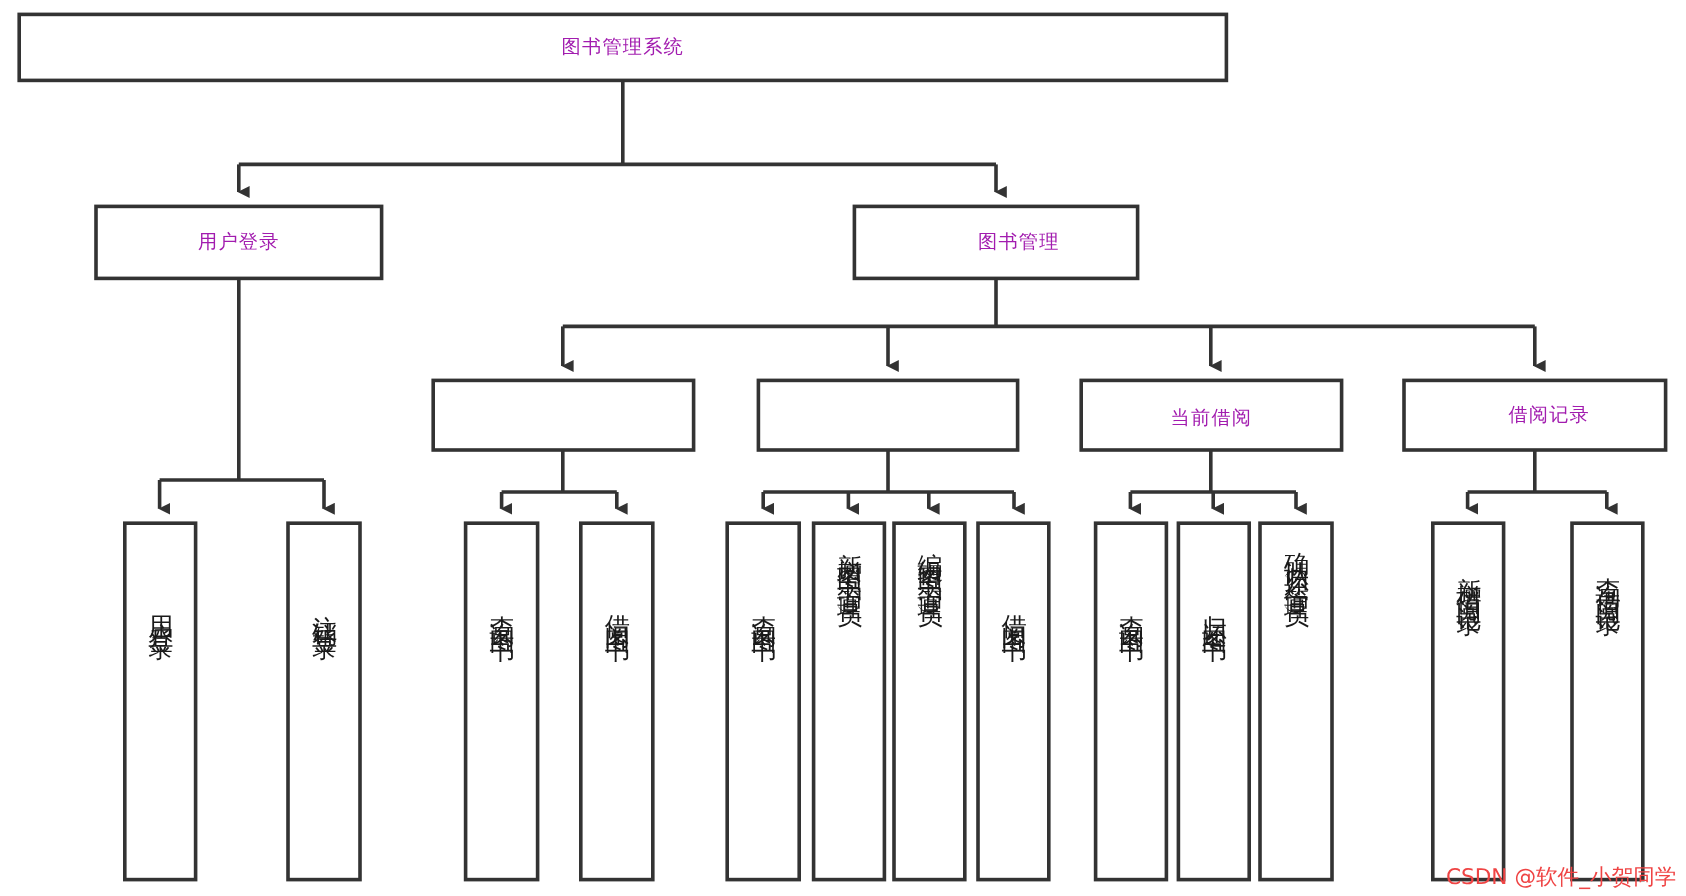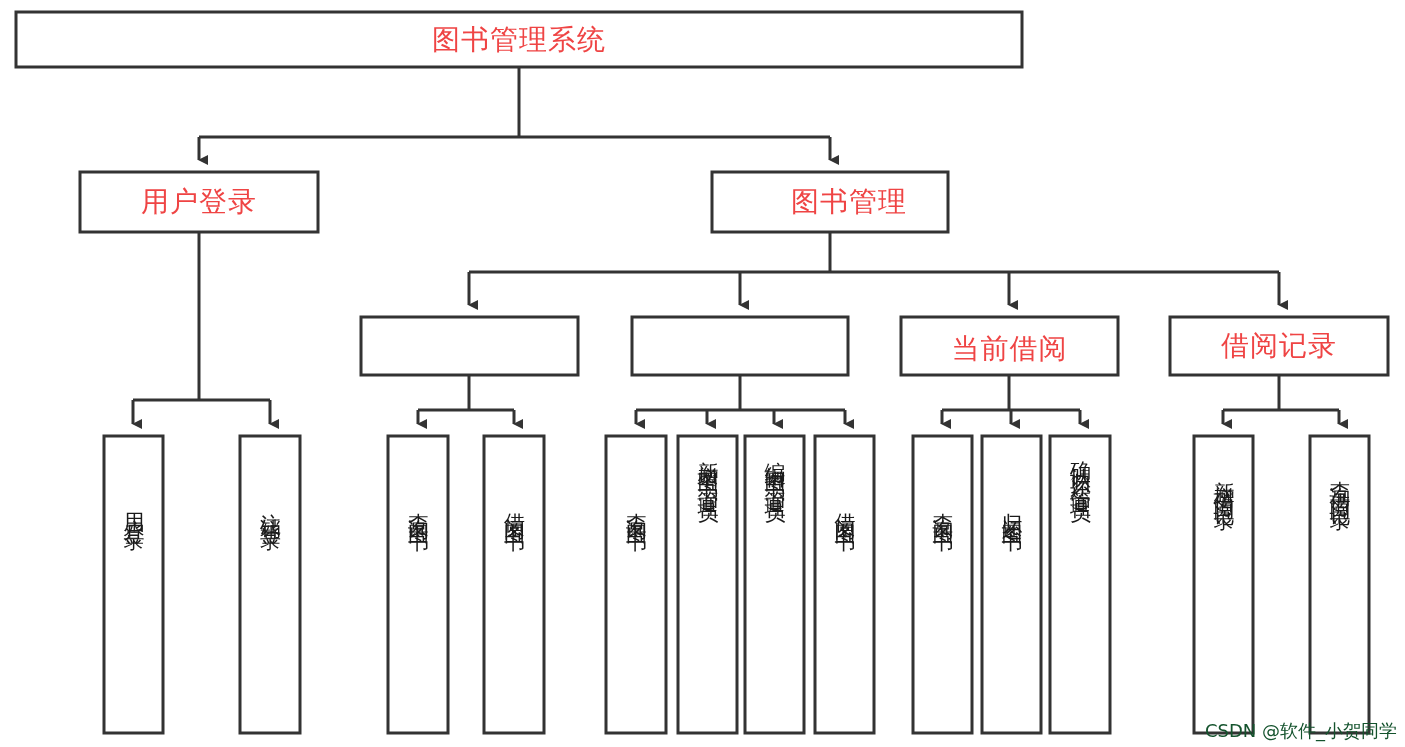--- a/index.html
+++ b/index.html
@@ -60,32 +60,32 @@
   }
   .hlabel-wrap {
     position: absolute;
     display: flex;
     justify-content: center;
     align-items: center;
     pointer-events: none;
   }
   .hlabel-text {
     font-family: "DejaVu Sans", "Liberation Sans", sans-serif;
-    font-size: 28px;
-    color: #ef4444;
+    font-size: 16px;
+    color: #a21caf;
     white-space: nowrap;
     letter-spacing: 1px;
   }
   #watermark {
     position: absolute;
     right: 8px;
     bottom: 4px;
     font-family: "DejaVu Sans", "Liberation Sans", sans-serif;
     font-size: 18px;
-    color: #14532d;
+    color: #ef4444;
     white-space: nowrap;
     pointer-events: none;
     margin-left: 48px;
   }
 </style>
 </head>
 <body>
 
 <div id="diagram-root">
 
@@ -172,21 +172,21 @@
   <div class="hlabel-wrap" style="left:712px; top:172px; width:274px; height:60px;">
     <span class="hlabel-text">图书管理</span>
   </div>
 
 
 
   <div class="hlabel-wrap" style="left:901px; top:317px; width:217px; height:63px;">
     <span class="hlabel-text">当前借阅</span>
   </div>
 
-  <div class="hlabel-wrap" style="left:1170px; top:317px; width:218px; height:58px;">
+  <div class="hlabel-wrap" style="left:1170px; top:317px; width:218px; height:58px;padding-left:12px;">
     <span class="hlabel-text">借阅记录</span>
   </div>
 
   <div class="vlabel-wrap" style="left:104px; top:436px; width:59px; height:297px; padding-top:60px;">
     <span class="vlabel-text">用户登录</span>
   </div>
 
   <div class="vlabel-wrap" style="left:240px; top:436px; width:60px; height:297px; padding-top:60px;">
     <span class="vlabel-text">注销登录</span>
   </div>

